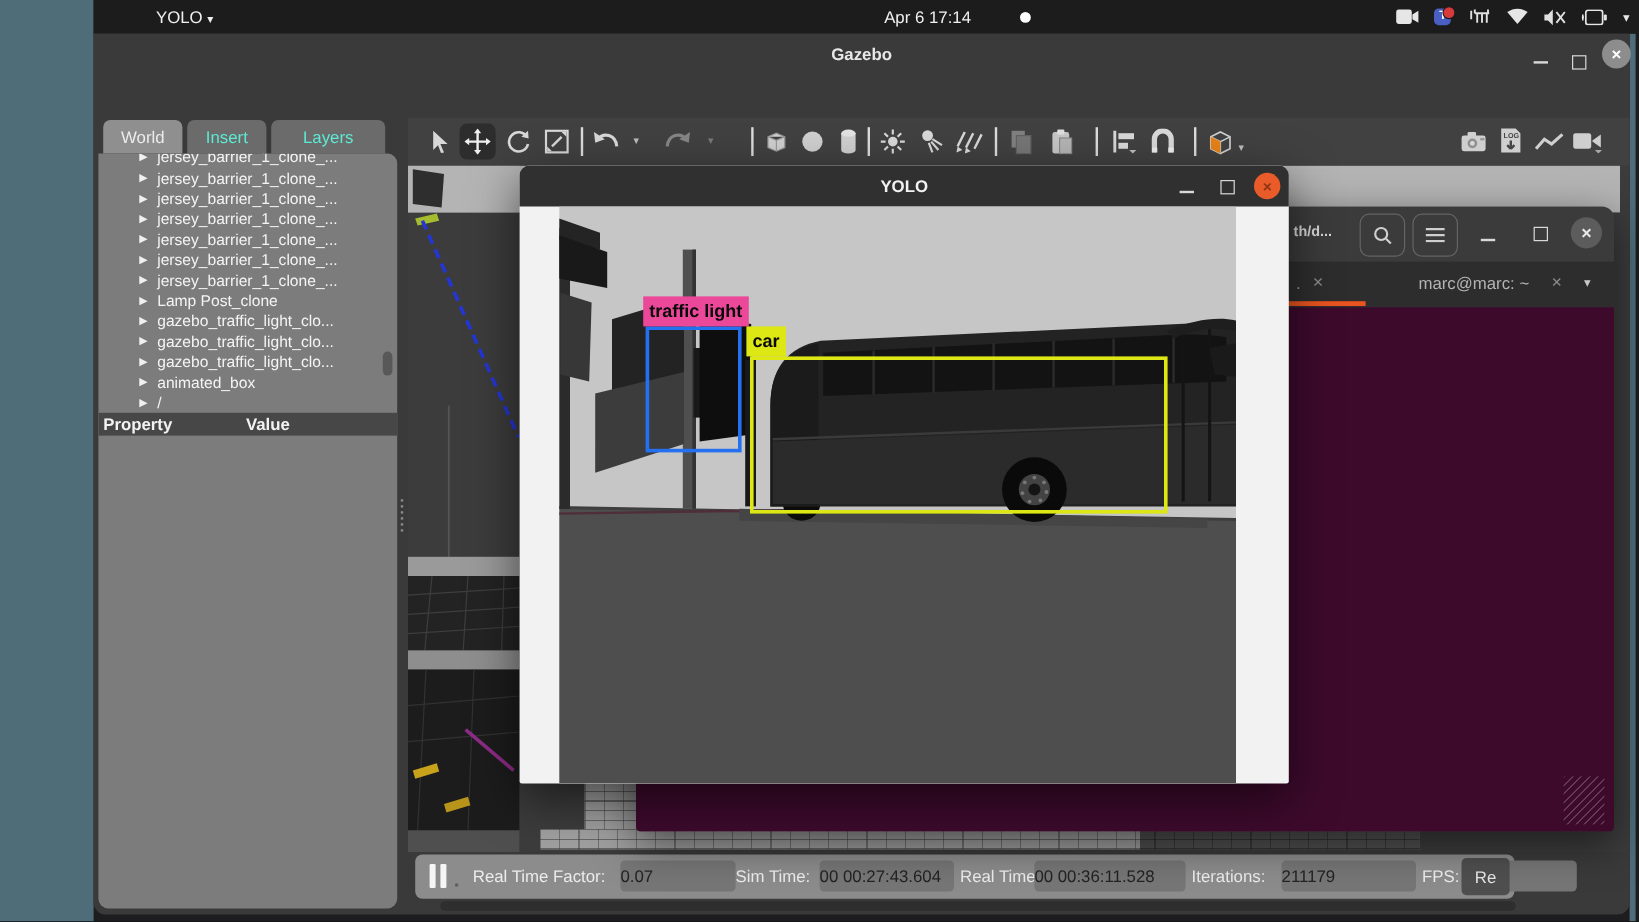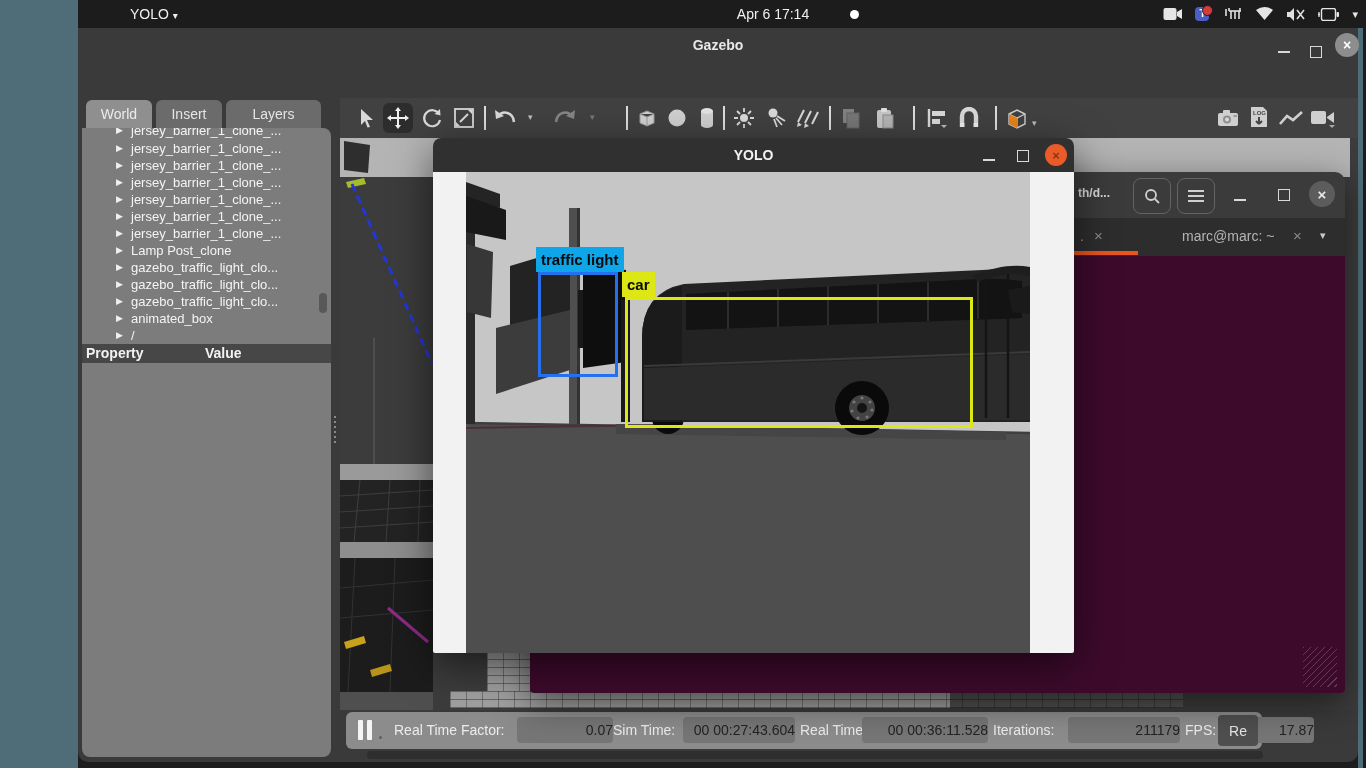--- a/index.html
+++ b/index.html
@@ -27,21 +27,21 @@
   .winbtn-box{width:10px;height:10px;border:1.5px solid #d9d9d9;}
   .circle-btn{border-radius:50%;display:flex;align-items:center;justify-content:center;font-weight:bold;}
   .gz-close{width:24px;height:24px;background:#8d8d8d;color:#fff;font-size:14px;}
   .menu-item{display:inline-block;color:#e4e4e4;font-size:14px;margin-right:26px;cursor:default;}
   .menu-item::first-letter{text-decoration:underline;}
 
   
   .tab{position:absolute;top:100px;height:28px;border-radius:6px 6px 0 0;color:#ececec;font-size:14px;
        display:flex;align-items:center;justify-content:center;}
   .tab.active{background:#8f8f8f;}
-  .tab.inactive{background:#6b6b6b;color:#e5e5e5;align-items:center;}
+  .tab.inactive{background:#6b6b6b;color:#5eead4;align-items:center;}
   .panel{left:82px;top:128px;width:249px;height:629px;background:#7c7c7c;border-radius:0 8px 8px 8px;overflow:hidden;}
   .tree{position:absolute;left:0;top:0;width:249px;}
   .tree-row{position:relative;height:17px;line-height:17px;color:#f4f4f4;font-size:13px;padding-left:49px;overflow:hidden;}
   .tree-row .tri{position:absolute;left:34px;top:0;font-size:9px;color:#f0f0f0;}
   .tree-row.clip{height:12px;}
   .tree-row.clip .lab,.tree-row.clip .tri{position:relative;top:-6px;}
   .tree-row.clip .tri{position:absolute;top:-6px;}
   .scroll-thumb{left:237px;top:165px;width:8px;height:20px;background:#585858;border-radius:4px;}
   .prop-head{position:absolute;left:0;top:216px;width:249px;height:19px;background:#474747;color:#f2f2f2;
              font-size:14px;font-weight:bold;line-height:19px;}
@@ -58,21 +58,21 @@
   
   .viewport{left:340px;top:138px;width:1018px;height:572px;background:#3c3c3c;overflow:hidden;}
   .sky-band{position:absolute;left:0;top:0;width:1010px;height:39px;background:#b4b4b4;}
   .bricks{background-color:#9f9f9f;
     background-image:repeating-linear-gradient(0deg,rgba(55,55,55,.55) 0 1px,transparent 1px 8px),
                      repeating-linear-gradient(90deg,rgba(55,55,55,.45) 0 1px,transparent 1px 16px);}
   .dots{display:flex;flex-direction:column;gap:3px;}
   .dots i{width:2px;height:2px;background:#8a8a8a;display:block;}
 
   
-  .statusbar{left:346px;top:712px;width:916px;height:37px;background:#8c8c8c;border-radius:6px;color:#ececec;font-size:14px;text-align:right;}
+  .statusbar{left:346px;top:712px;width:916px;height:37px;background:#8c8c8c;border-radius:6px;color:#ececec;font-size:14px;}
   .sb-label{position:absolute;top:10px;}
   .sb-val{position:absolute;top:5px;height:26px;background:#767676;border-radius:4px;color:#232323;
           line-height:26px;padding-left:0;box-sizing:border-box;}
   .pause{position:absolute;left:12px;top:8px;display:flex;gap:4px;}
   .pause i{display:block;width:5px;height:20px;background:#f5f5f5;border-radius:1px;}
   .reset-btn{position:absolute;right:4px;top:3px;width:40px;height:31px;background:#4f4f4f;border-radius:4px;
              color:#e6e6e6;font-size:14px;display:flex;align-items:center;justify-content:center;}
   .darkbar{left:367px;top:751px;width:896px;height:8px;background:#2e2e2e;border-radius:4px;}
 
   
@@ -508,18 +508,18 @@
           <circle cx="404" cy="230" r="1.6"></circle>
           <circle cx="406" cy="238" r="1.6"></circle>
         <circle cx="401" cy="245" r="1.6"></circle>
           <circle cx="392" cy="246" r="1.6"></circle>
           <circle cx="386" cy="239" r="1.6"></circle>
         <circle cx="388" cy="230" r="1.6"></circle>
       </g>
     </svg>
 
     <div class="bbox" style="left:105px;top:134px;width:80px;height:105px;border:3px solid #2470ee;"></div>
-    <div class="blabel" style="left:103px;top:109px;background:#0ea5e9;">traffic light</div>
+    <div class="blabel" style="left:103px;top:109px;background:#ec4899;">traffic light</div>
     <div class="bbox" style="left:192px;top:159px;width:348px;height:131px;border:3px solid #dce714;"></div>
     <div class="blabel" style="left:189px;top:134px;background:#dce714;">car</div>
   </div>
 
 </div>
 
 </body></html>

